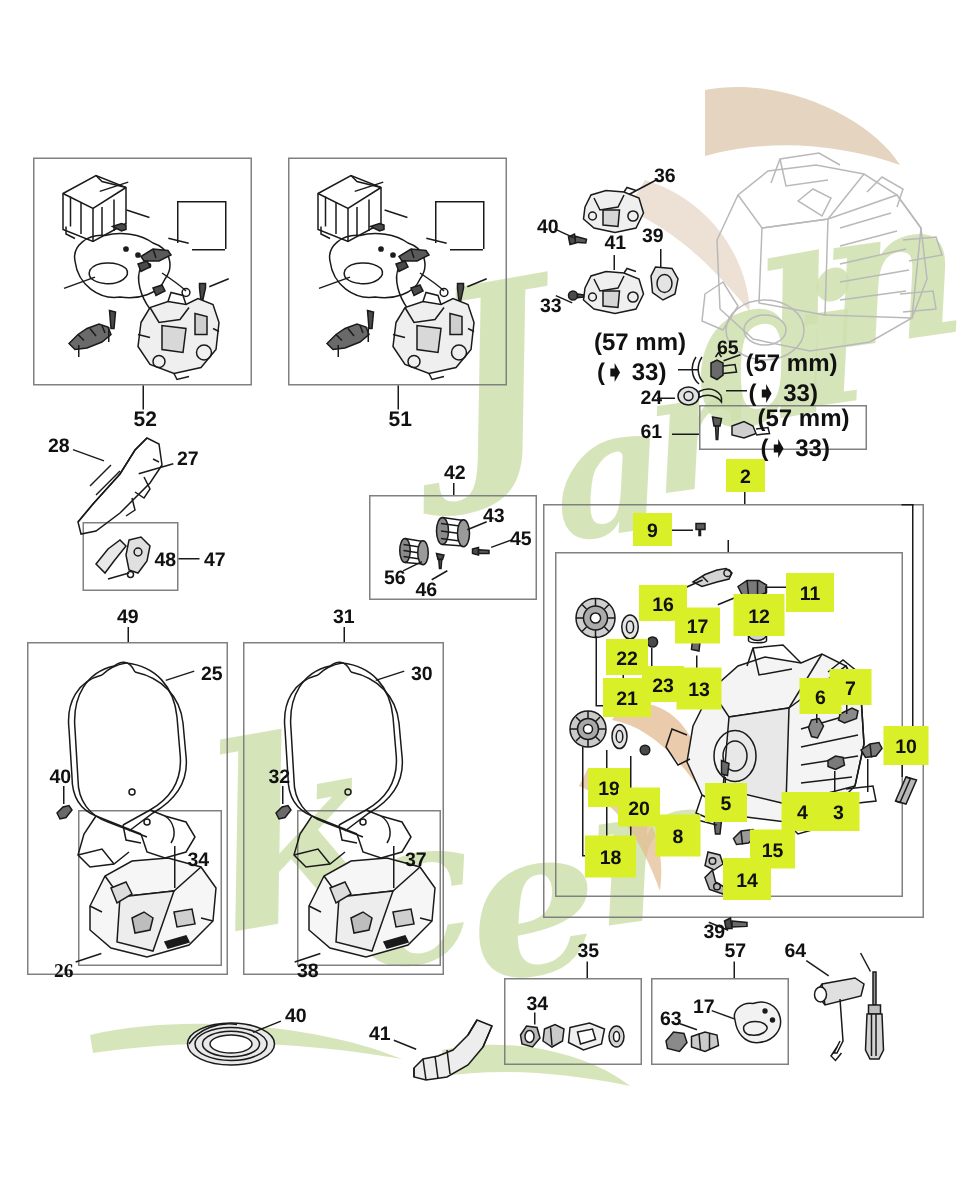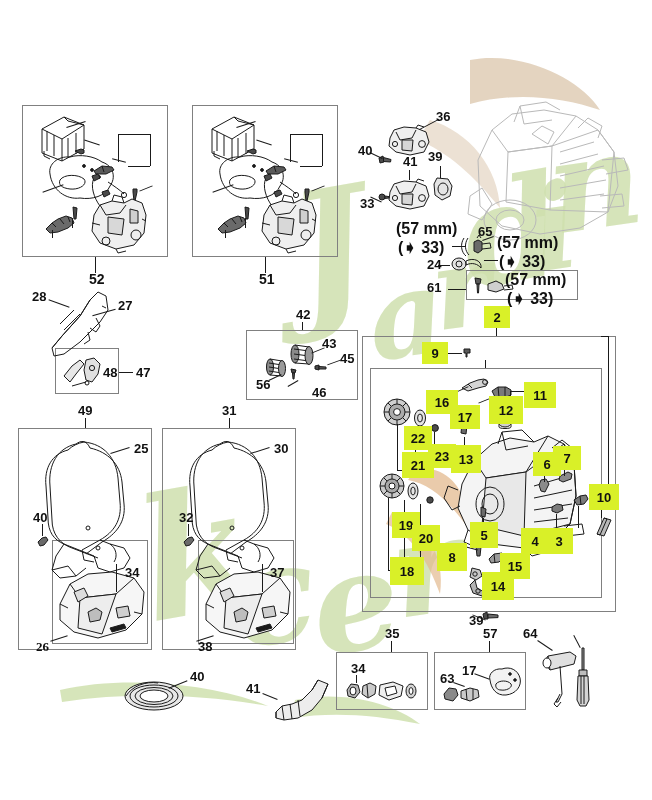--- a/index.html
+++ b/index.html
@@ -383,21 +383,21 @@
   <div class="ln h" style="left:327px;top:362px;width:14px;transform:rotate(-20deg);"></div>
   <div class="num" style="left:340px;top:352px;">45</div>
 
   <div class="art" style="left:288px;top:368px;">
     <svg width="12" height="12" viewBox="0 0 12 12" fill="none" stroke="#1a1a1a" stroke-width="1">
       <path d="M3 1 L8 2 L7 5 L4 5 Z" fill="#4a4a4a"></path>
       <path d="M4.5 5 L6.5 5 L6 11 L5 11 Z" fill="#5a5a5a"></path>
     </svg>
   </div>
   <div class="ln h" style="left:287px;top:383px;width:12px;transform:rotate(-30deg);"></div>
-  <div class="num" style="left:277px;top:386px;margin-left:35px;">46</div>
+  <div class="num" style="left:277px;top:386px;">46</div>
 
   <div class="art" style="left:386px;top:124px;">
     <svg width="46" height="34" viewBox="0 0 46 34" fill="none" stroke="#1a1a1a" stroke-width="1">
       <path d="M4 14 L8 6 L18 3 L30 4 L40 8 L43 18 L38 28 L24 31 L10 28 L3 22 Z" fill="#efefef"></path>
       <path d="M10 8 L14 16 L26 14 L30 6"></path>
       <path d="M16 16 L16 26 L26 27 L27 16 Z" fill="#d6d6d6"></path>
       <circle cx="36" cy="20" r="3.4"></circle>
       <circle cx="9" cy="20" r="2.6"></circle>
       <path d="M30 4 L32 1 L38 3"></path>
     </svg>

